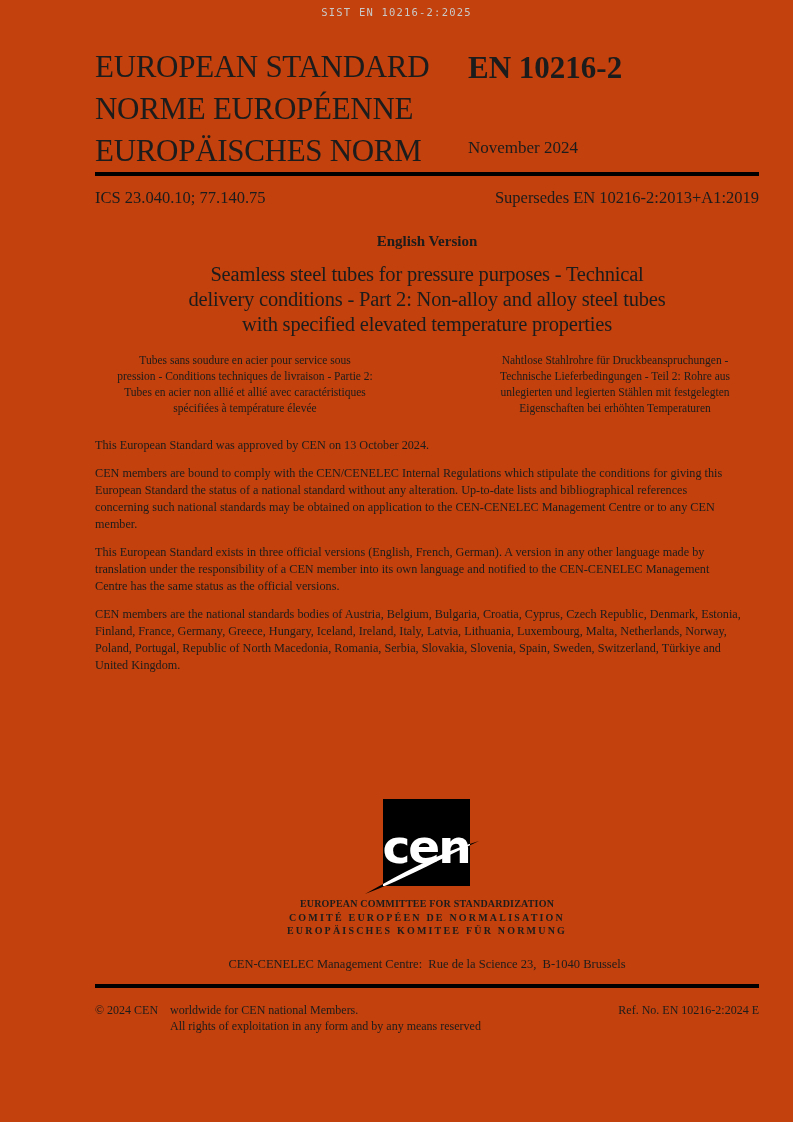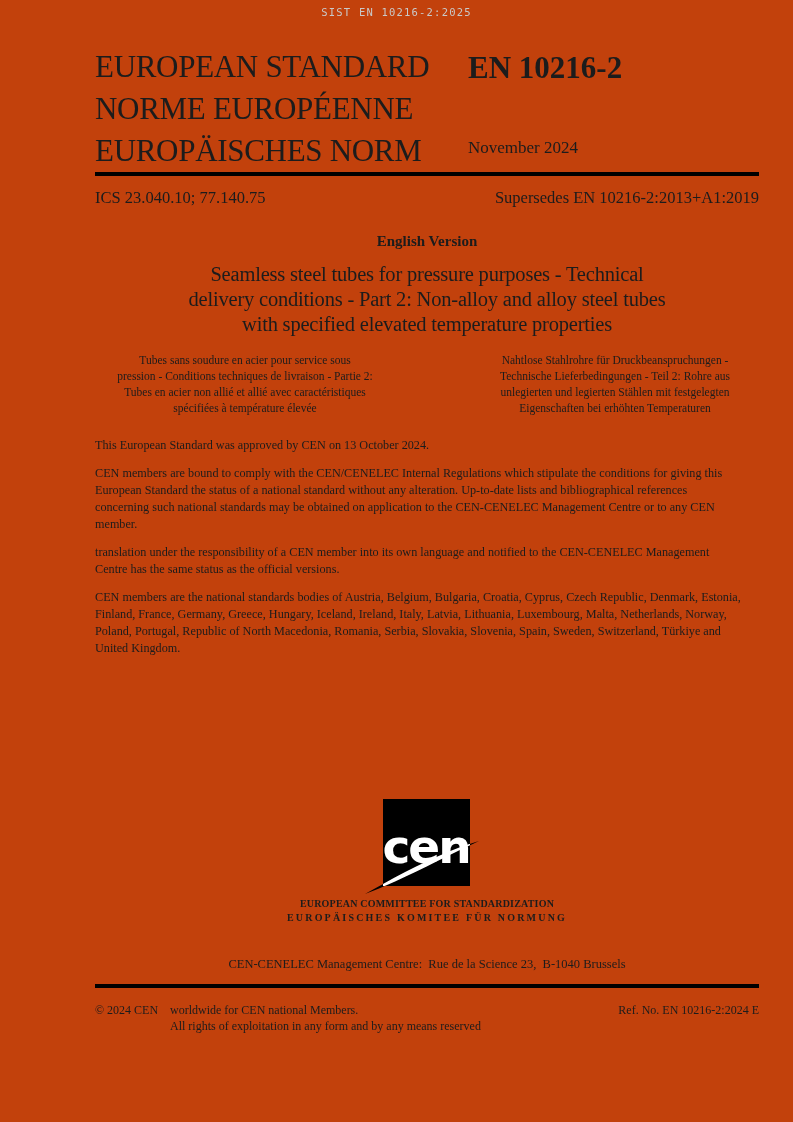--- a/index.html
+++ b/index.html
@@ -114,20 +114,21 @@
     <div class="para">
         <div>This European Standard was approved by CEN on 13 October 2024.</div>
       </div>
     <div class="para">
         <div>CEN members are bound to comply with the CEN/CENELEC Internal Regulations which stipulate the conditions for giving this</div>
         <div>European Standard the status of a national standard without any alteration. Up-to-date lists and bibliographical references</div>
         <div>concerning such national standards may be obtained on application to the CEN-CENELEC Management Centre or to any CEN</div>
         <div>member.</div>
       </div>
     <div class="para">
+        <div>This European Standard exists in three official versions (English, French, German). A version in any other language made by</div>
         <div>translation under the responsibility of a CEN member into its own language and notified to the CEN-CENELEC Management</div>
         <div>Centre has the same status as the official versions.</div>
       </div>
     <div class="para">
         <div>CEN members are the national standards bodies of Austria, Belgium, Bulgaria, Croatia, Cyprus, Czech Republic, Denmark, Estonia,</div>
         <div>Finland, France, Germany, Greece, Hungary, Iceland, Ireland, Italy, Latvia, Lithuania, Luxembourg, Malta, Netherlands, Norway,</div>
         <div>Poland, Portugal, Republic of North Macedonia, Romania, Serbia, Slovakia, Slovenia, Spain, Sweden, Switzerland, Türkiye and</div>
         <div>United Kingdom.</div>
       </div>
   </div>
@@ -137,20 +138,21 @@
     <rect x="19" y="3" width="87" height="87" fill="#000000"></rect>
     <clipPath id="cen-square-clip">
         <rect x="19" y="3" width="87" height="87"></rect>
       </clipPath>
     <path d="M1,98 C38,77 78,56 115,45 C78,62 36,85 1,98 Z" fill="#ffffff" clip-path="url(#cen-square-clip)"></path>
     <text x="62" y="67" text-anchor="middle" font-family="DejaVu Sans, sans-serif" font-size="47" font-weight="bold" letter-spacing="-2" fill="#ffffff">cen</text>
   </svg>
 
   <div class="abs logo-captions">
     <div class="cap-en">EUROPEAN COMMITTEE FOR STANDARDIZATION</div>
+    <div class="cap-fr">COMITÉ EUROPÉEN DE NORMALISATION</div>
     <div class="cap-de">EUROPÄISCHES KOMITEE FÜR NORMUNG</div>
   </div>
 
   <div class="abs mgmt">CEN-CENELEC Management Centre:  Rue de la Science 23,  B-1040 Brussels</div>
 
   <div class="abs rule rule-bottom"></div>
 
   <div class="abs copyright">© 2024 CEN</div>
   <div class="abs rights">
       <div>worldwide for CEN national Members.</div>

